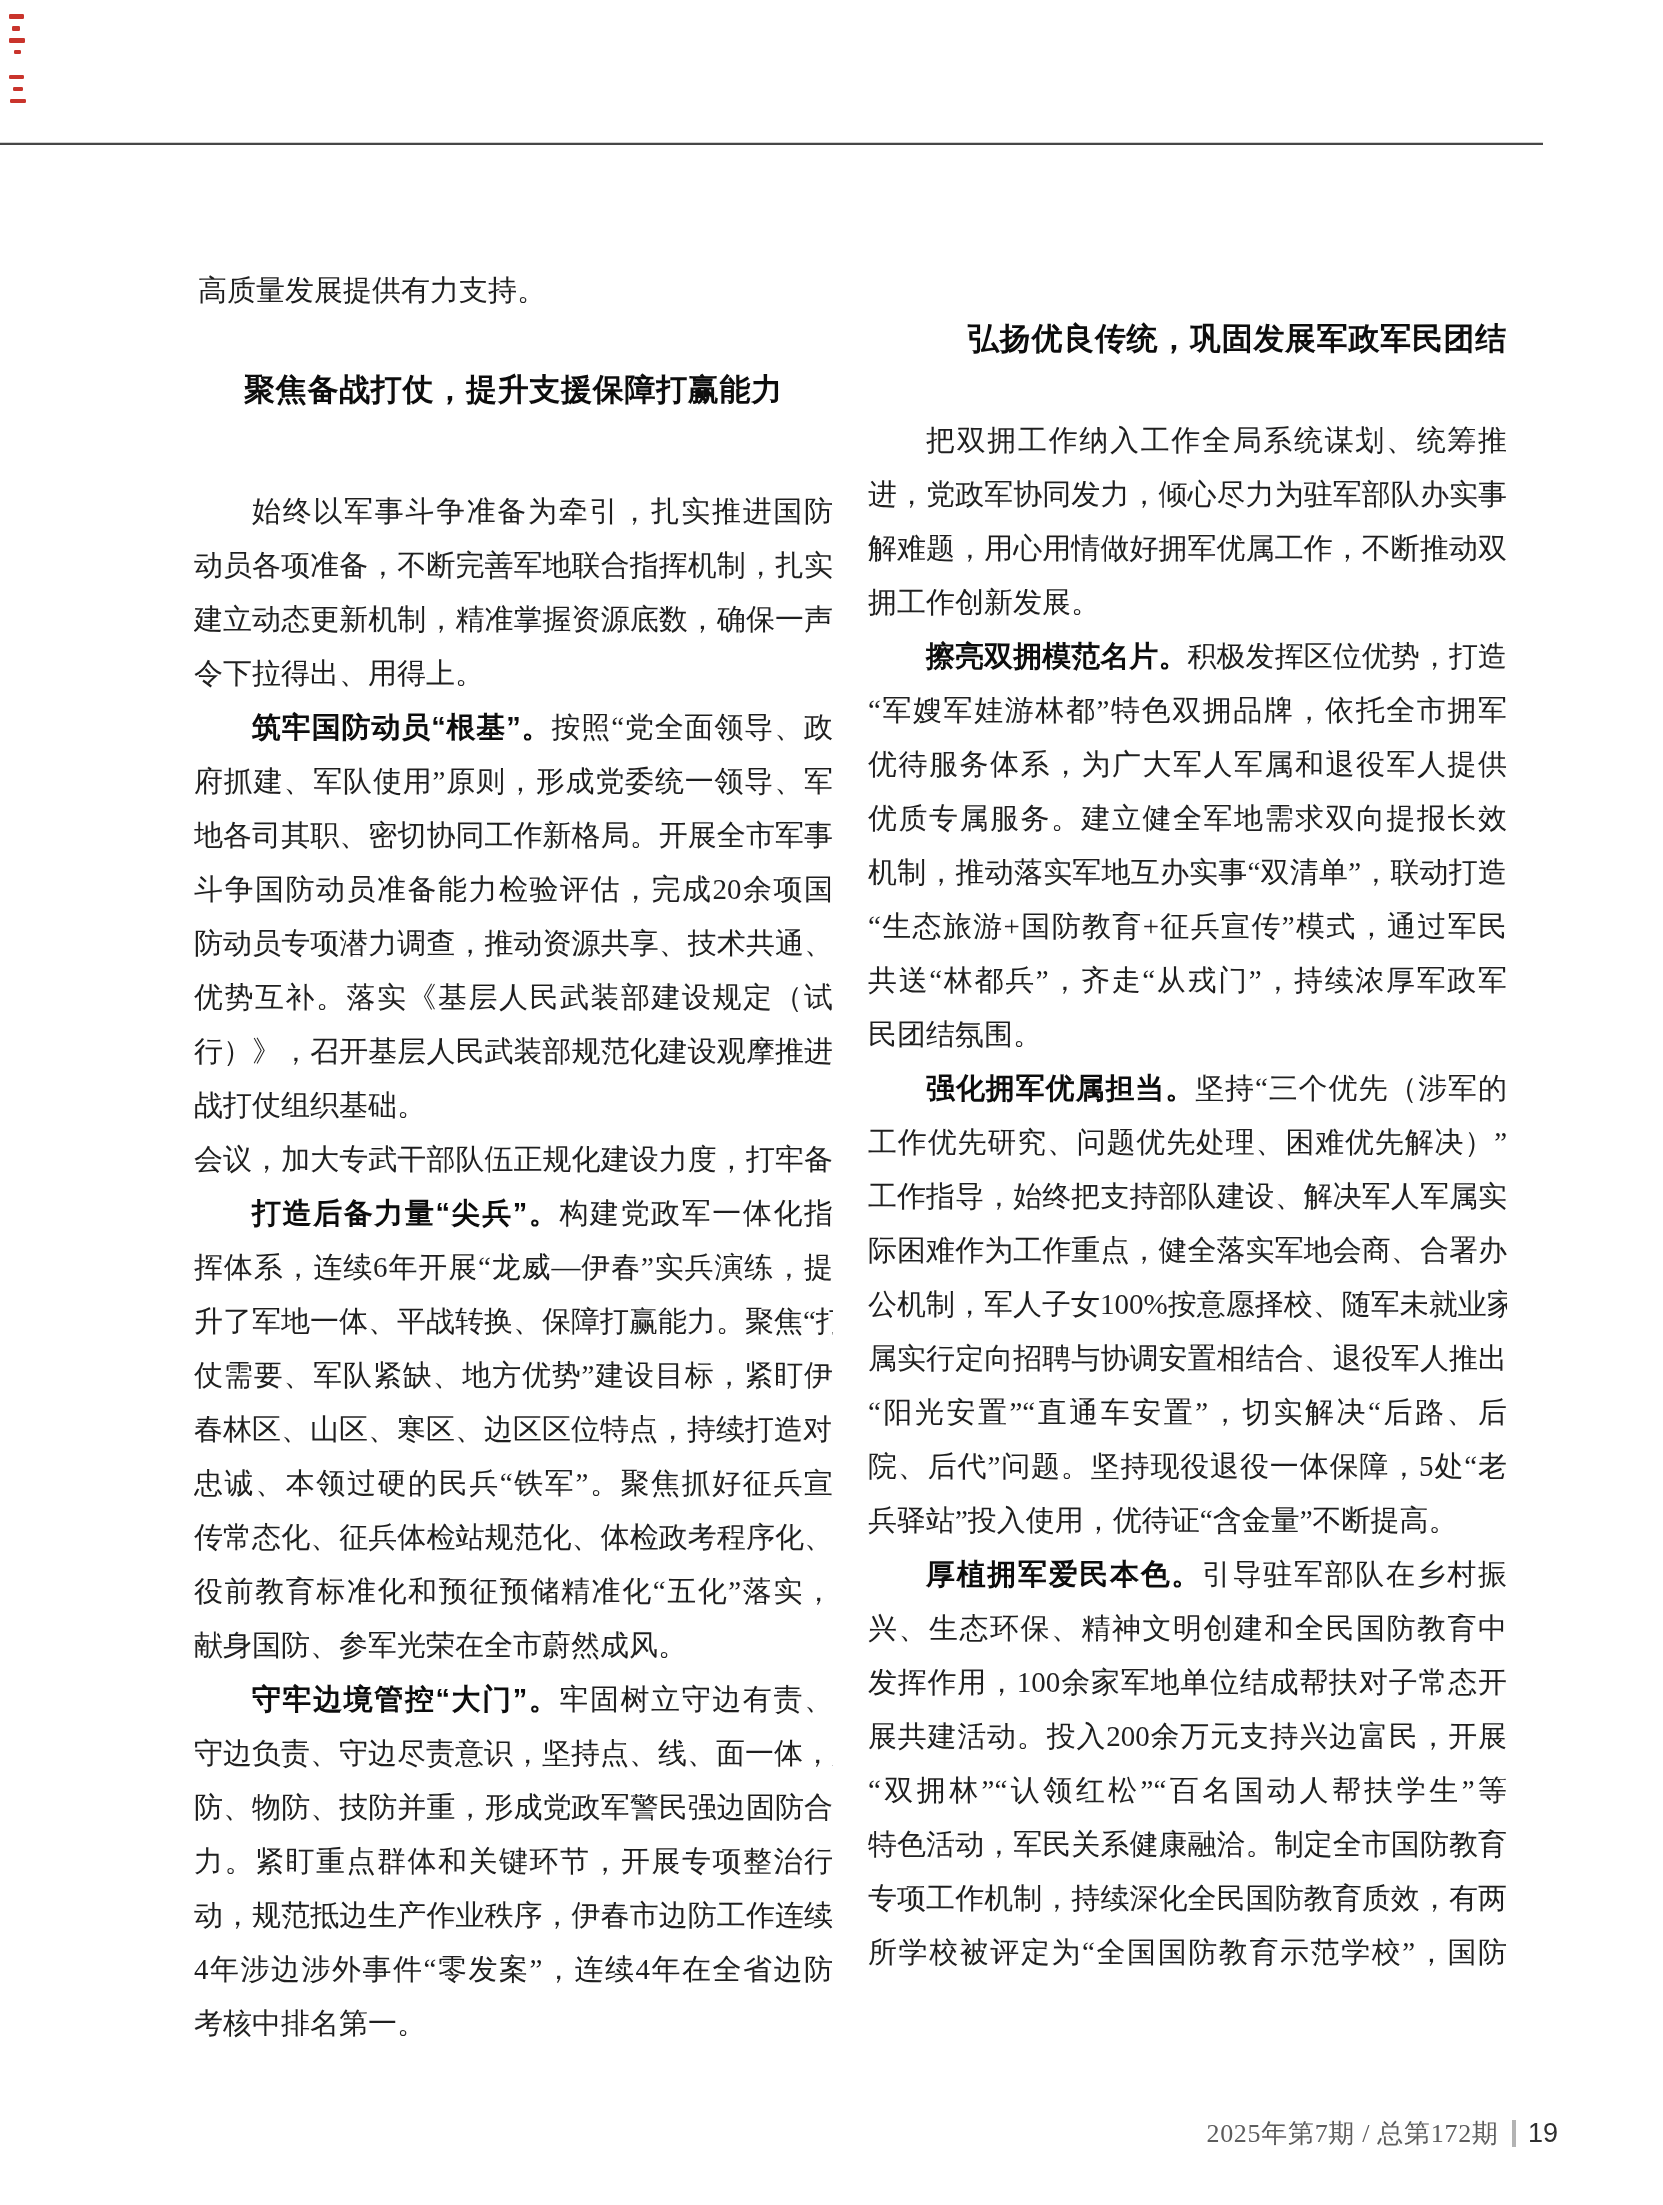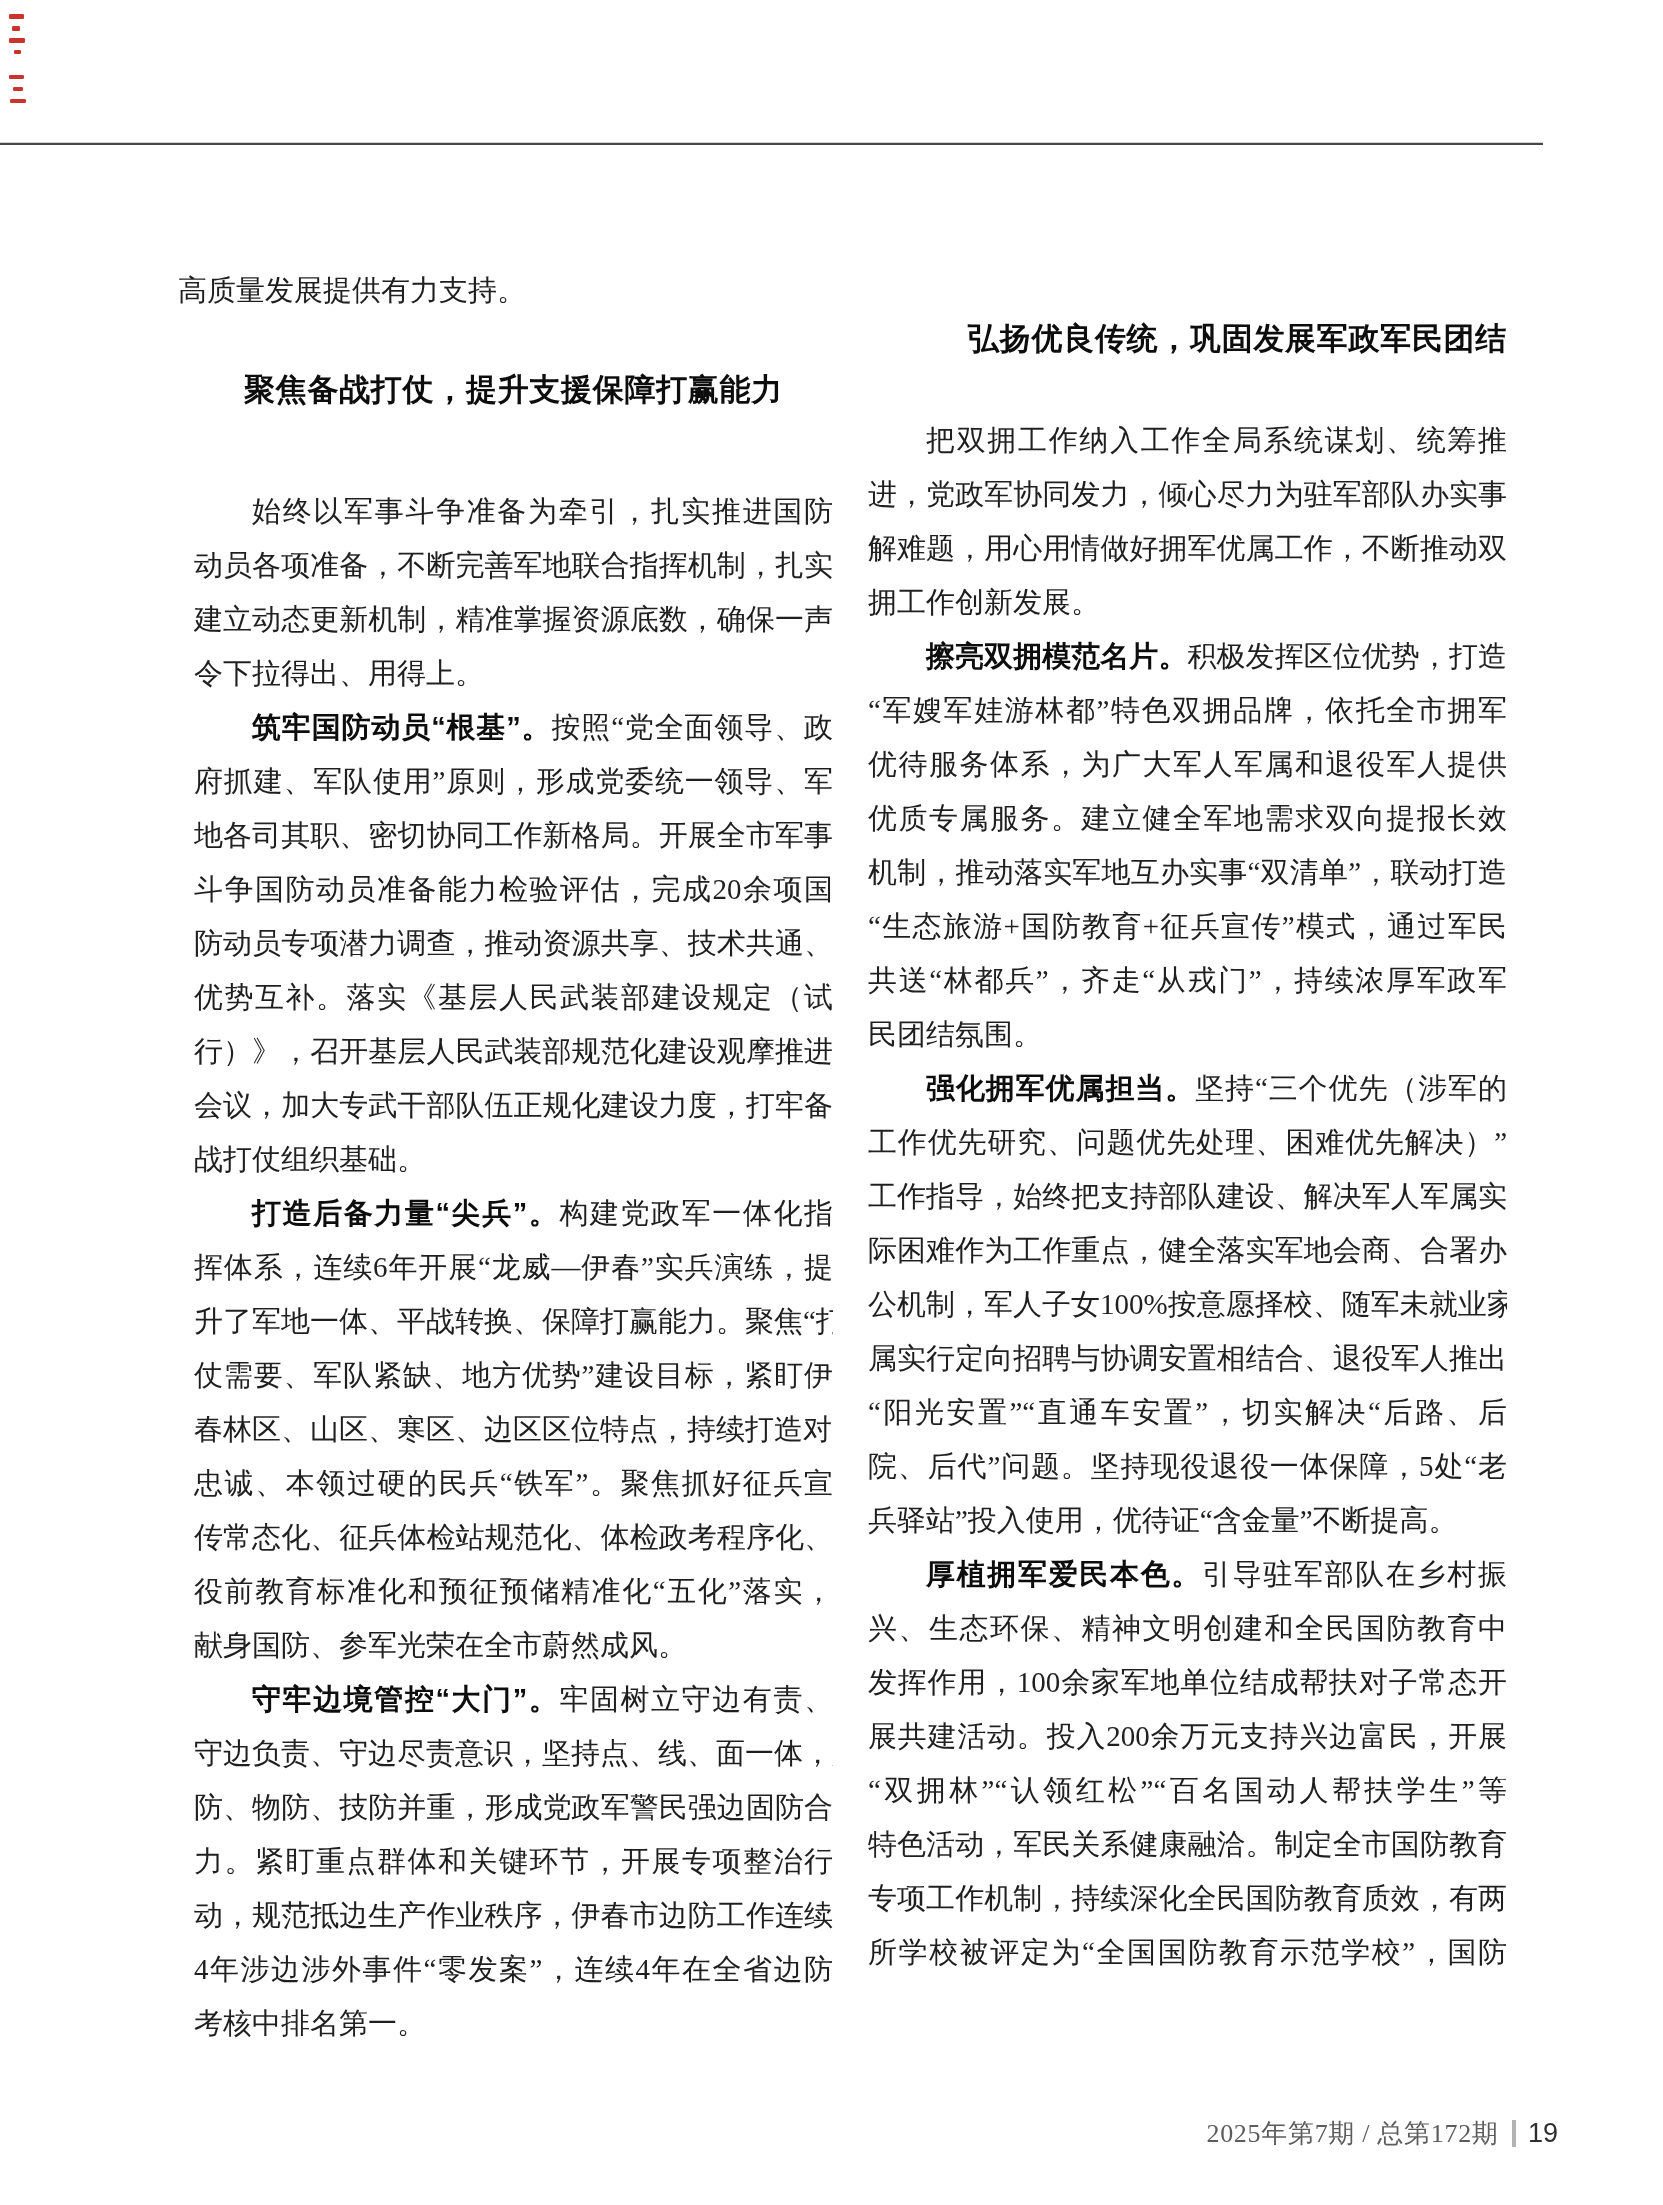--- a/index.html
+++ b/index.html
@@ -15,21 +15,21 @@
   .corner-marks{position:absolute;left:7.9px;top:10.5px;width:26px;height:118px;}
   .corner-marks .stroke{position:absolute;height:4.6px;border-radius:1.3px;}
   .s1{left:1.3px;top:3.9px;width:14.4px;}
   .s2{left:3.9px;top:15.7px;width:8.5px;}
   .s3{left:1.3px;top:27.5px;width:15.7px;}
   .s4{left:6.5px;top:39px;width:6.5px;}
   .s5{left:1.3px;top:64px;width:14.4px;}
   .s6{left:5.2px;top:76px;width:9.8px;}
   .s7{left:2.6px;top:88px;width:15.7px;}
   .continuation{
-    position:absolute;left:178px;top:263px;width:639px;height:54px;
+    position:absolute;left:198px;top:263px;width:639px;height:54px;
     line-height:54px;font-size:29px;
   }
   .heading{
     position:absolute;width:639px;height:41px;line-height:41px;text-align:center;
     font-family:"Liberation Sans","DejaVu Sans",sans-serif;font-weight:700;
     font-size:31px;color:#0d0d0d;letter-spacing:0.7px;white-space:nowrap;
   }
   .heading.left{left:194px;top:369px;}
   .heading.right{left:868px;top:318px;text-align:right;}
   .col-body{position:absolute;width:639px;font-size:29px;}
@@ -86,22 +86,22 @@
     <div class="line">动员各项准备，不断完善军地联合指挥机制，扎实</div>
     <div class="line">建立动态更新机制，精准掌握资源底数，确保一声</div>
     <div class="line end">令下拉得出、用得上。</div>
     <div class="line indent"><span class="lead">筑牢国防动员“根基”。</span>按照“党全面领导、政</div>
     <div class="line">府抓建、军队使用”原则，形成党委统一领导、军</div>
     <div class="line">地各司其职、密切协同工作新格局。开展全市军事</div>
     <div class="line">斗争国防动员准备能力检验评估，完成20余项国</div>
     <div class="line">防动员专项潜力调查，推动资源共享、技术共通、</div>
     <div class="line">优势互补。落实《基层人民武装部建设规定（试</div>
     <div class="line">行）》，召开基层人民武装部规范化建设观摩推进</div>
+    <div class="line end">战打仗组织基础。</div>
     <div class="line">会议，加大专武干部队伍正规化建设力度，打牢备</div>
-    <div class="line end">战打仗组织基础。</div>
     <div class="line indent"><span class="lead">打造后备力量“尖兵”。</span>构建党政军一体化指</div>
     <div class="line">挥体系，连续6年开展“龙威—伊春”实兵演练，提</div>
     <div class="line">升了军地一体、平战转换、保障打赢能力。聚焦“打</div>
     <div class="line">仗需要、军队紧缺、地方优势”建设目标，紧盯伊</div>
     <div class="line">春林区、山区、寒区、边区区位特点，持续打造对党</div>
     <div class="line">忠诚、本领过硬的民兵“铁军”。聚焦抓好征兵宣</div>
     <div class="line">传常态化、征兵体检站规范化、体检政考程序化、</div>
     <div class="line">役前教育标准化和预征预储精准化“五化”落实，</div>
     <div class="line end">献身国防、参军光荣在全市蔚然成风。</div>
     <div class="line indent"><span class="lead">守牢边境管控“大门”。</span>牢固树立守边有责、</div>

